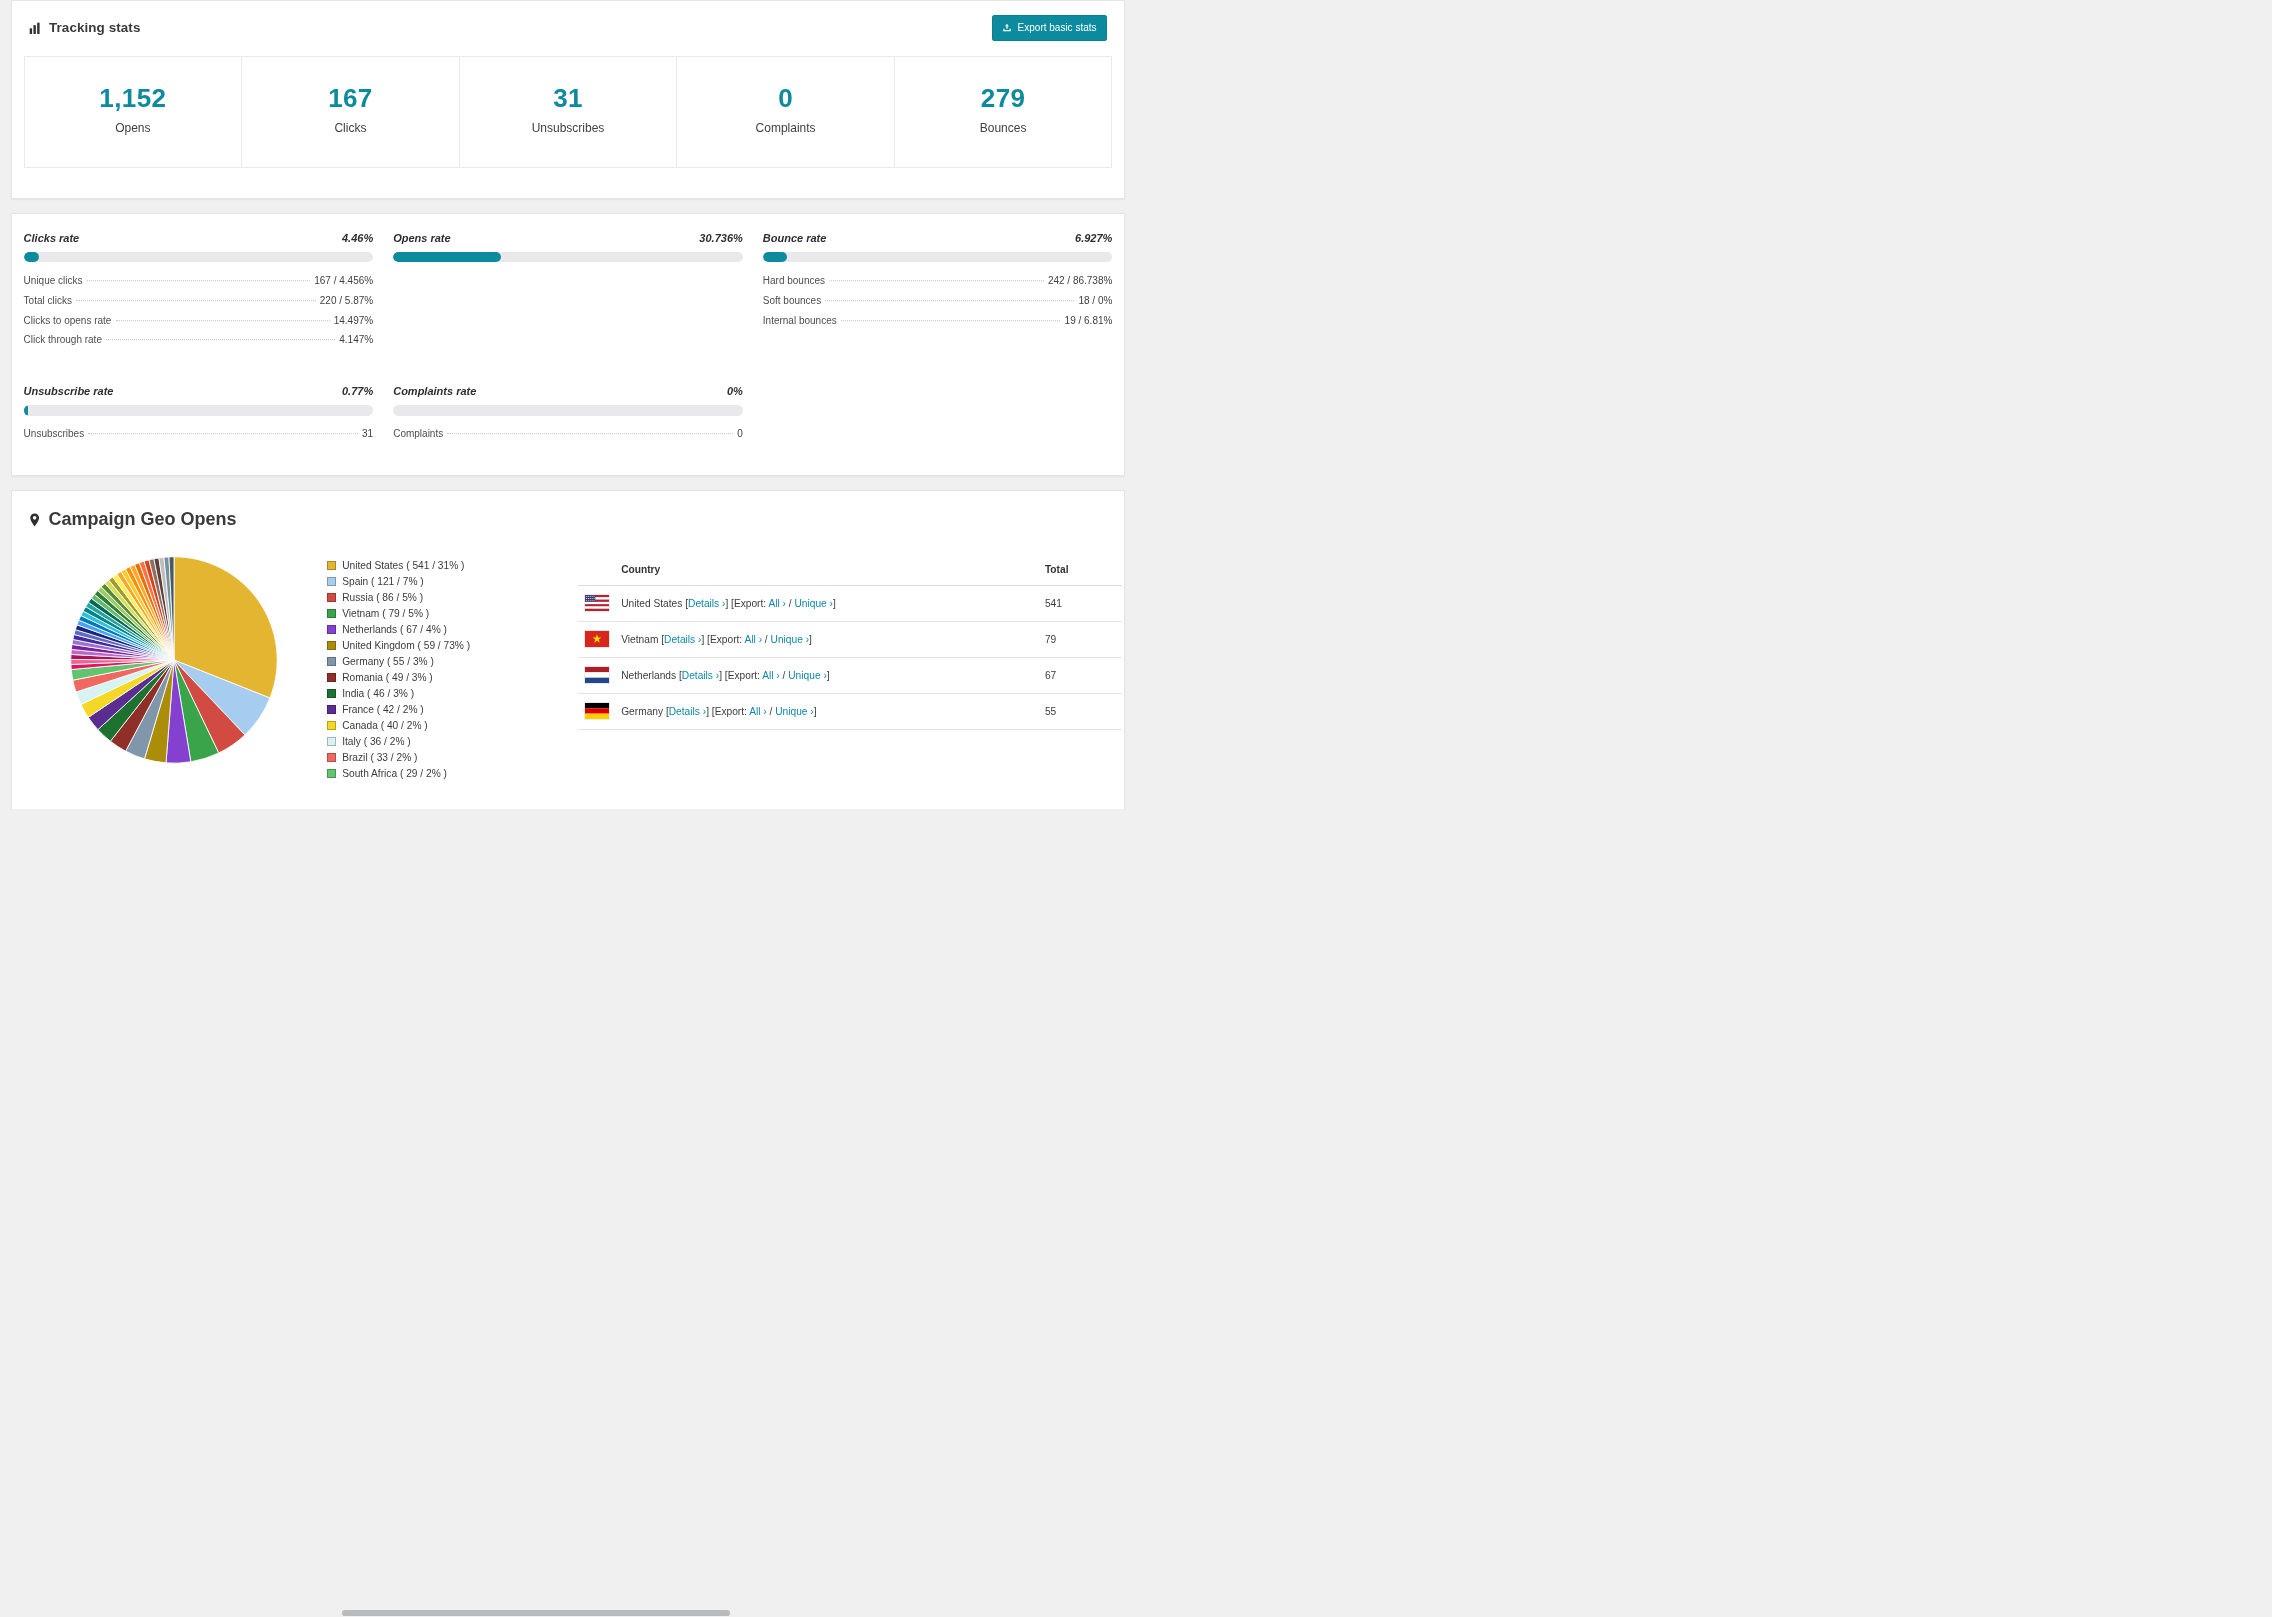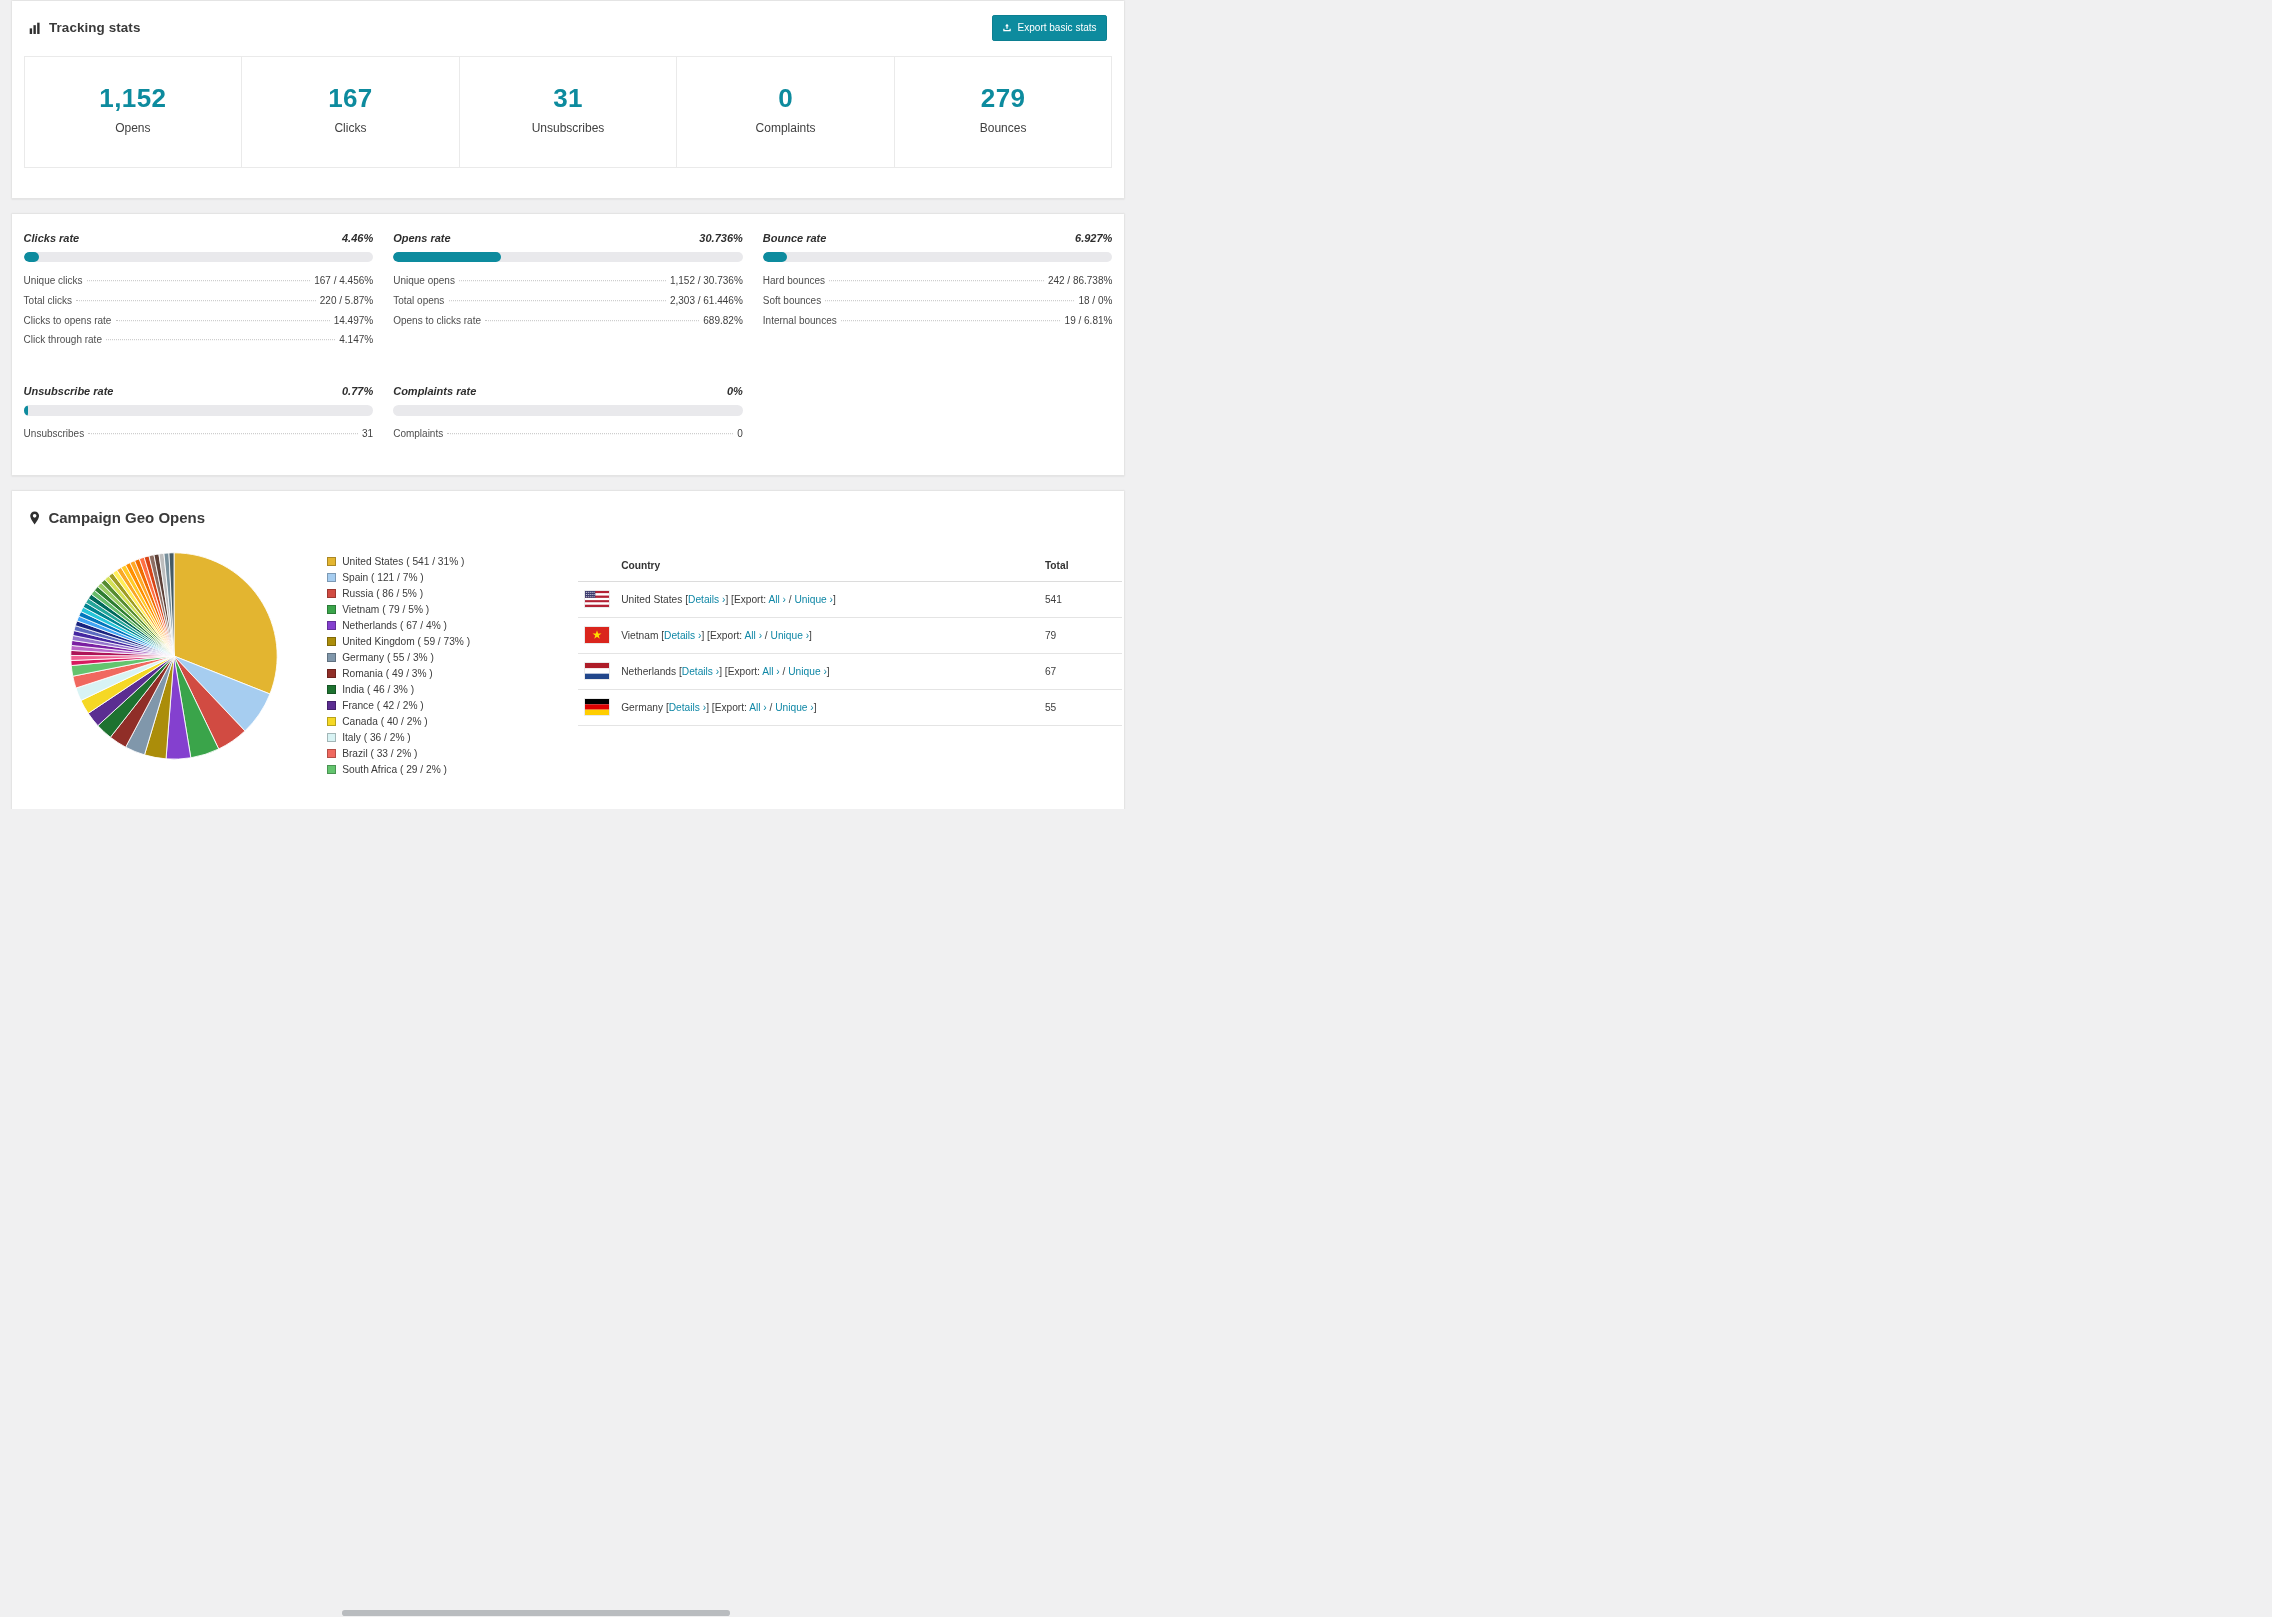--- a/index.html
+++ b/index.html
@@ -42,21 +42,21 @@
   .bar { height: 10.6px; background: #e9e9ec; border-radius: 5.6px; margin-top: 7.8px; overflow: hidden; }
   .bar-fill { height: 100%; background: #0d8b9e; border-radius: 5.6px; width: 0; }
   .rate-rows { margin-top: 12.7px; }
   .rate-row { display: flex; align-items: baseline; margin-bottom: 7.8px; font-size: 10px; line-height: 12px; }
   .rr-label { color: #4e4e4e; white-space: nowrap; }
   .rr-leader { flex: 1; border-bottom: 0.7px dotted #c3c3c3; margin: 0 4.2px; transform: translateY(-2.8px); }
   .rr-value { color: #3e3e3e; white-space: nowrap; }
   
   .geo-card { padding-top: 18.4px; }
   .geo-head { display: flex; align-items: center; gap: 7.8px; padding: 0 17px; }
-  .geo-head h2 { font-size: 15px; font-weight: 600; color: #3a3a3a; }
+  .geo-head h2 { font-size: 18px; font-weight: 600; color: #3a3a3a; }
   .geo-content { display: flex; align-items: flex-start; padding: 24px 1.4px 42px 11.3px; }
   .pie-wrap { width: 212px; height: 212px; margin-left: 44px; flex: none; }
   .legend { flex: none; width: 241px; margin-left: 47px; padding-top: 5.6px; }
   .legend-item { display: flex; align-items: center; margin-bottom: 5px; cursor: pointer; }
   .legend-swatch { width: 9.2px; height: 9.2px; flex: none; margin-right: 6.4px; border: 0.7px solid rgba(0,0,0,.25); }
   .legend-label { font-size: 10.2px; color: #3b3b3b; white-space: nowrap; }
   .table-wrap { flex: 1; margin-left: 10px; min-width: 0; }
   table { width: 100%; border-collapse: collapse; font-size: 10.2px; }
   th { text-align: left; font-weight: 700; color: #333; padding: 10px 5.6px; border-bottom: 0.7px solid #dcdcdc; }
   td { padding: 8.5px 5.6px; border-bottom: 0.7px solid #e4e4e4; vertical-align: middle; color: #3d3d3d; }
@@ -150,37 +150,20 @@
           </div>
         </div>
     </div>
     <div class="rate-panel">
       <div class="rate-head">
         <span class="rate-title">Opens rate</span>
         <span class="rate-value">30.736%</span>
       </div>
       <div class="bar">
           <div class="bar-fill" style="width: max(30.736%, 4.2px);"></div>
-        </div>
-      <div class="rate-rows">
-          <div class="rate-row">
-            <span class="rr-label">Unique opens</span>
-            <span class="rr-leader"></span>
-            <span class="rr-value">1,152 / 30.736%</span>
-          </div>
-          <div class="rate-row">
-            <span class="rr-label">Total opens</span>
-            <span class="rr-leader"></span>
-            <span class="rr-value">2,303 / 61.446%</span>
-          </div>
-          <div class="rate-row">
-            <span class="rr-label">Opens to clicks rate</span>
-            <span class="rr-leader"></span>
-            <span class="rr-value">689.82%</span>
-          </div>
         </div>
     </div>
     <div class="rate-panel">
       <div class="rate-head">
         <span class="rate-title">Bounce rate</span>
         <span class="rate-value">6.927%</span>
       </div>
       <div class="bar">
           <div class="bar-fill" style="width: max(6.927%, 4.2px);"></div>
         </div>

